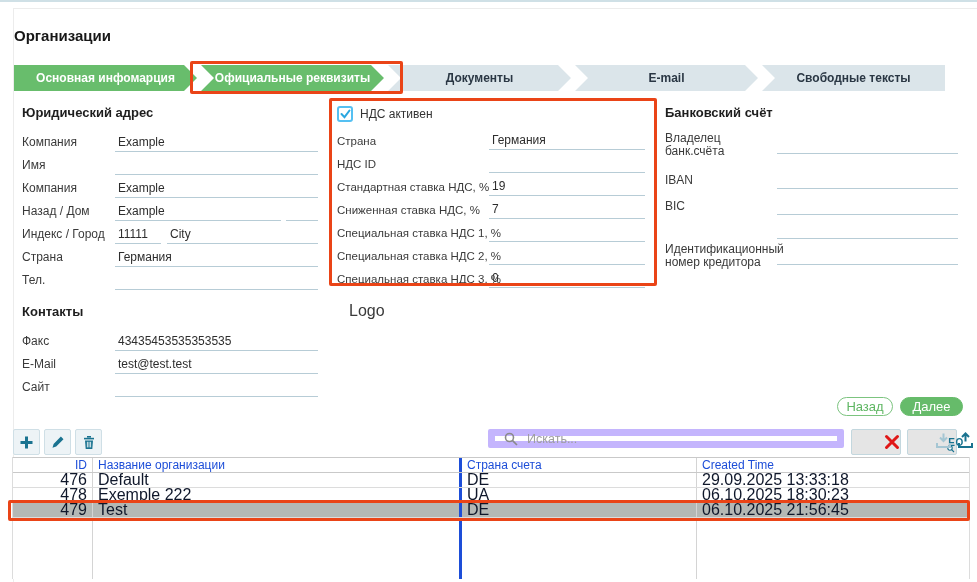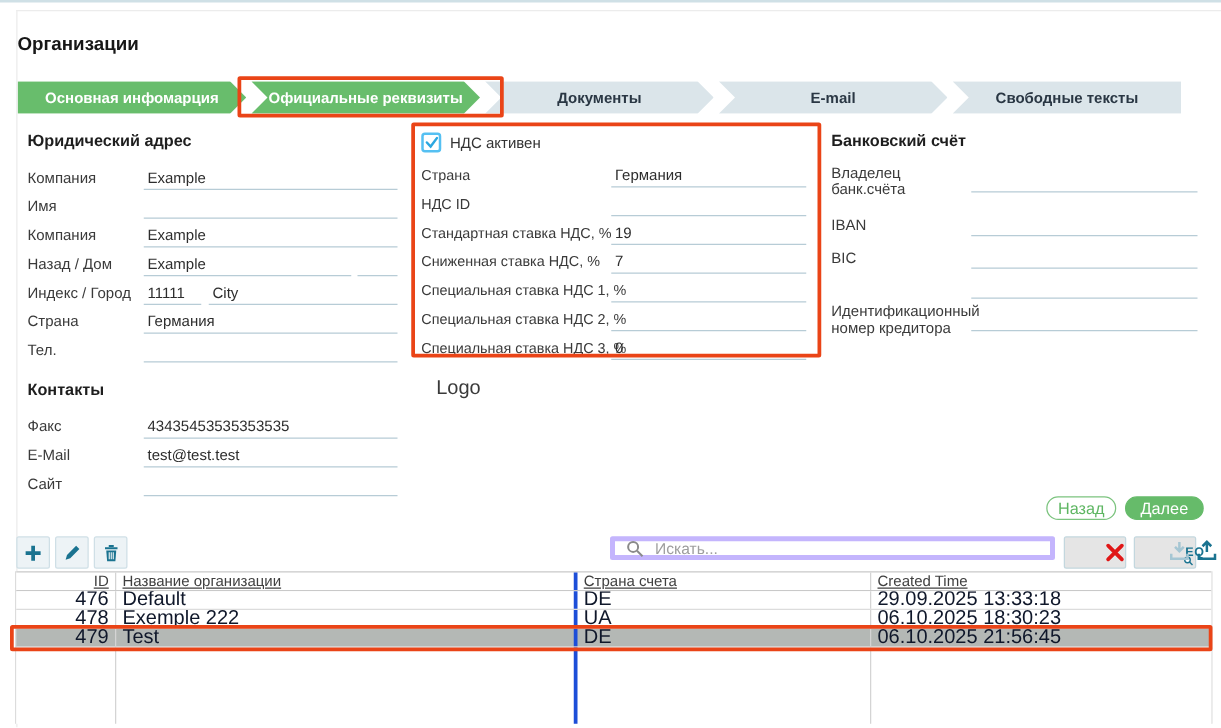--- a/index.html
+++ b/index.html
@@ -68,39 +68,39 @@
     display:flex; align-items:center; justify-content:center; cursor:pointer; }
   #btn-back { left:837px; width:56px; background:#fff; border:1px solid #7cc47f; color:#5eb662; }
   #btn-next { left:900px; width:63px; background:#66bb6a; border:1px solid #66bb6a; color:#fff; }
 
   
   .icon-btn { position:absolute; top:429px; width:27px; height:26px; background:#edf3f6;
     border:1px solid #cfdfe6; border-radius:2px; display:flex; align-items:center;
     justify-content:center; cursor:pointer; }
   #btn-add  { left:13px; } #btn-edit { left:44px; } #btn-del { left:75px; }
   .search-box { position:absolute; left:488px; top:429px; width:356px; height:19px;
-    border:4px solid #c4b5fd; border-radius:2px; background:#fff; display:flex;
+    border:7px solid #c4b5fd; border-radius:2px; background:#fff; display:flex;
     align-items:center; padding:0 9px; gap:9px; }
   .search-placeholder { font-size:12.5px; color:#9e9e9e; }
   .tool-frame { position:absolute; top:429px; width:26px; height:26px; background:#e5e5e5;
     border:1px solid #c3d7de; border-radius:2px; display:flex; align-items:center;
     justify-content:center; cursor:pointer;padding-left:48px; }
   #btn-filter { left:851px; }
   #btn-clear  { position:absolute; left:879px; top:429px; width:26px; height:26px;
     display:flex; align-items:center; justify-content:center; cursor:pointer; }
   #btn-eq { left:907px; position:relative; }
   .eq-text { font-size:10px; font-weight:bold; color:#1a7390; letter-spacing:0.5px; }
   #btn-import { position:absolute; left:935px; top:432px; cursor:pointer; }
   #btn-export { position:absolute; left:957px; top:432px; cursor:pointer; }
 
   
   #grid { position:absolute; left:12px; top:457px; width:958px;
     border-left:1px solid #dcdcdc; border-right:1px solid #dcdcdc; }
   .thead { display:flex; height:16px; border-top:1px solid #c9c9c9; border-bottom:1px solid #c9c9c9;
-    align-items:center; font-size:12px; color:#404040; background:#fff;text-decoration:underline; }
+    align-items:center; font-size:12px; color:#1d4ed8; background:#fff; }
   .trow { display:flex; height:15px; align-items:flex-end; font-size:16px; color:#0f172a;
     border-bottom:1px solid #dcdcdc; cursor:pointer; background:#fff; }
   .trow.selected { background:#b4b8b5; }
   .cell { padding:0 5px; white-space:nowrap; overflow:hidden; height:100%;
     display:flex; align-items:center; }
   .c-id      { width:80px;  justify-content:flex-end; border-right:1px solid #d4d4d4; }
   .c-name    { width:369px; border-right:3px solid #1d4ed8; }
   .c-country { width:235px; border-right:1px solid #d4d4d4; }
   .c-created { flex:1; }
   .grid-ext { display:flex; height:61px; background:#fff; }

